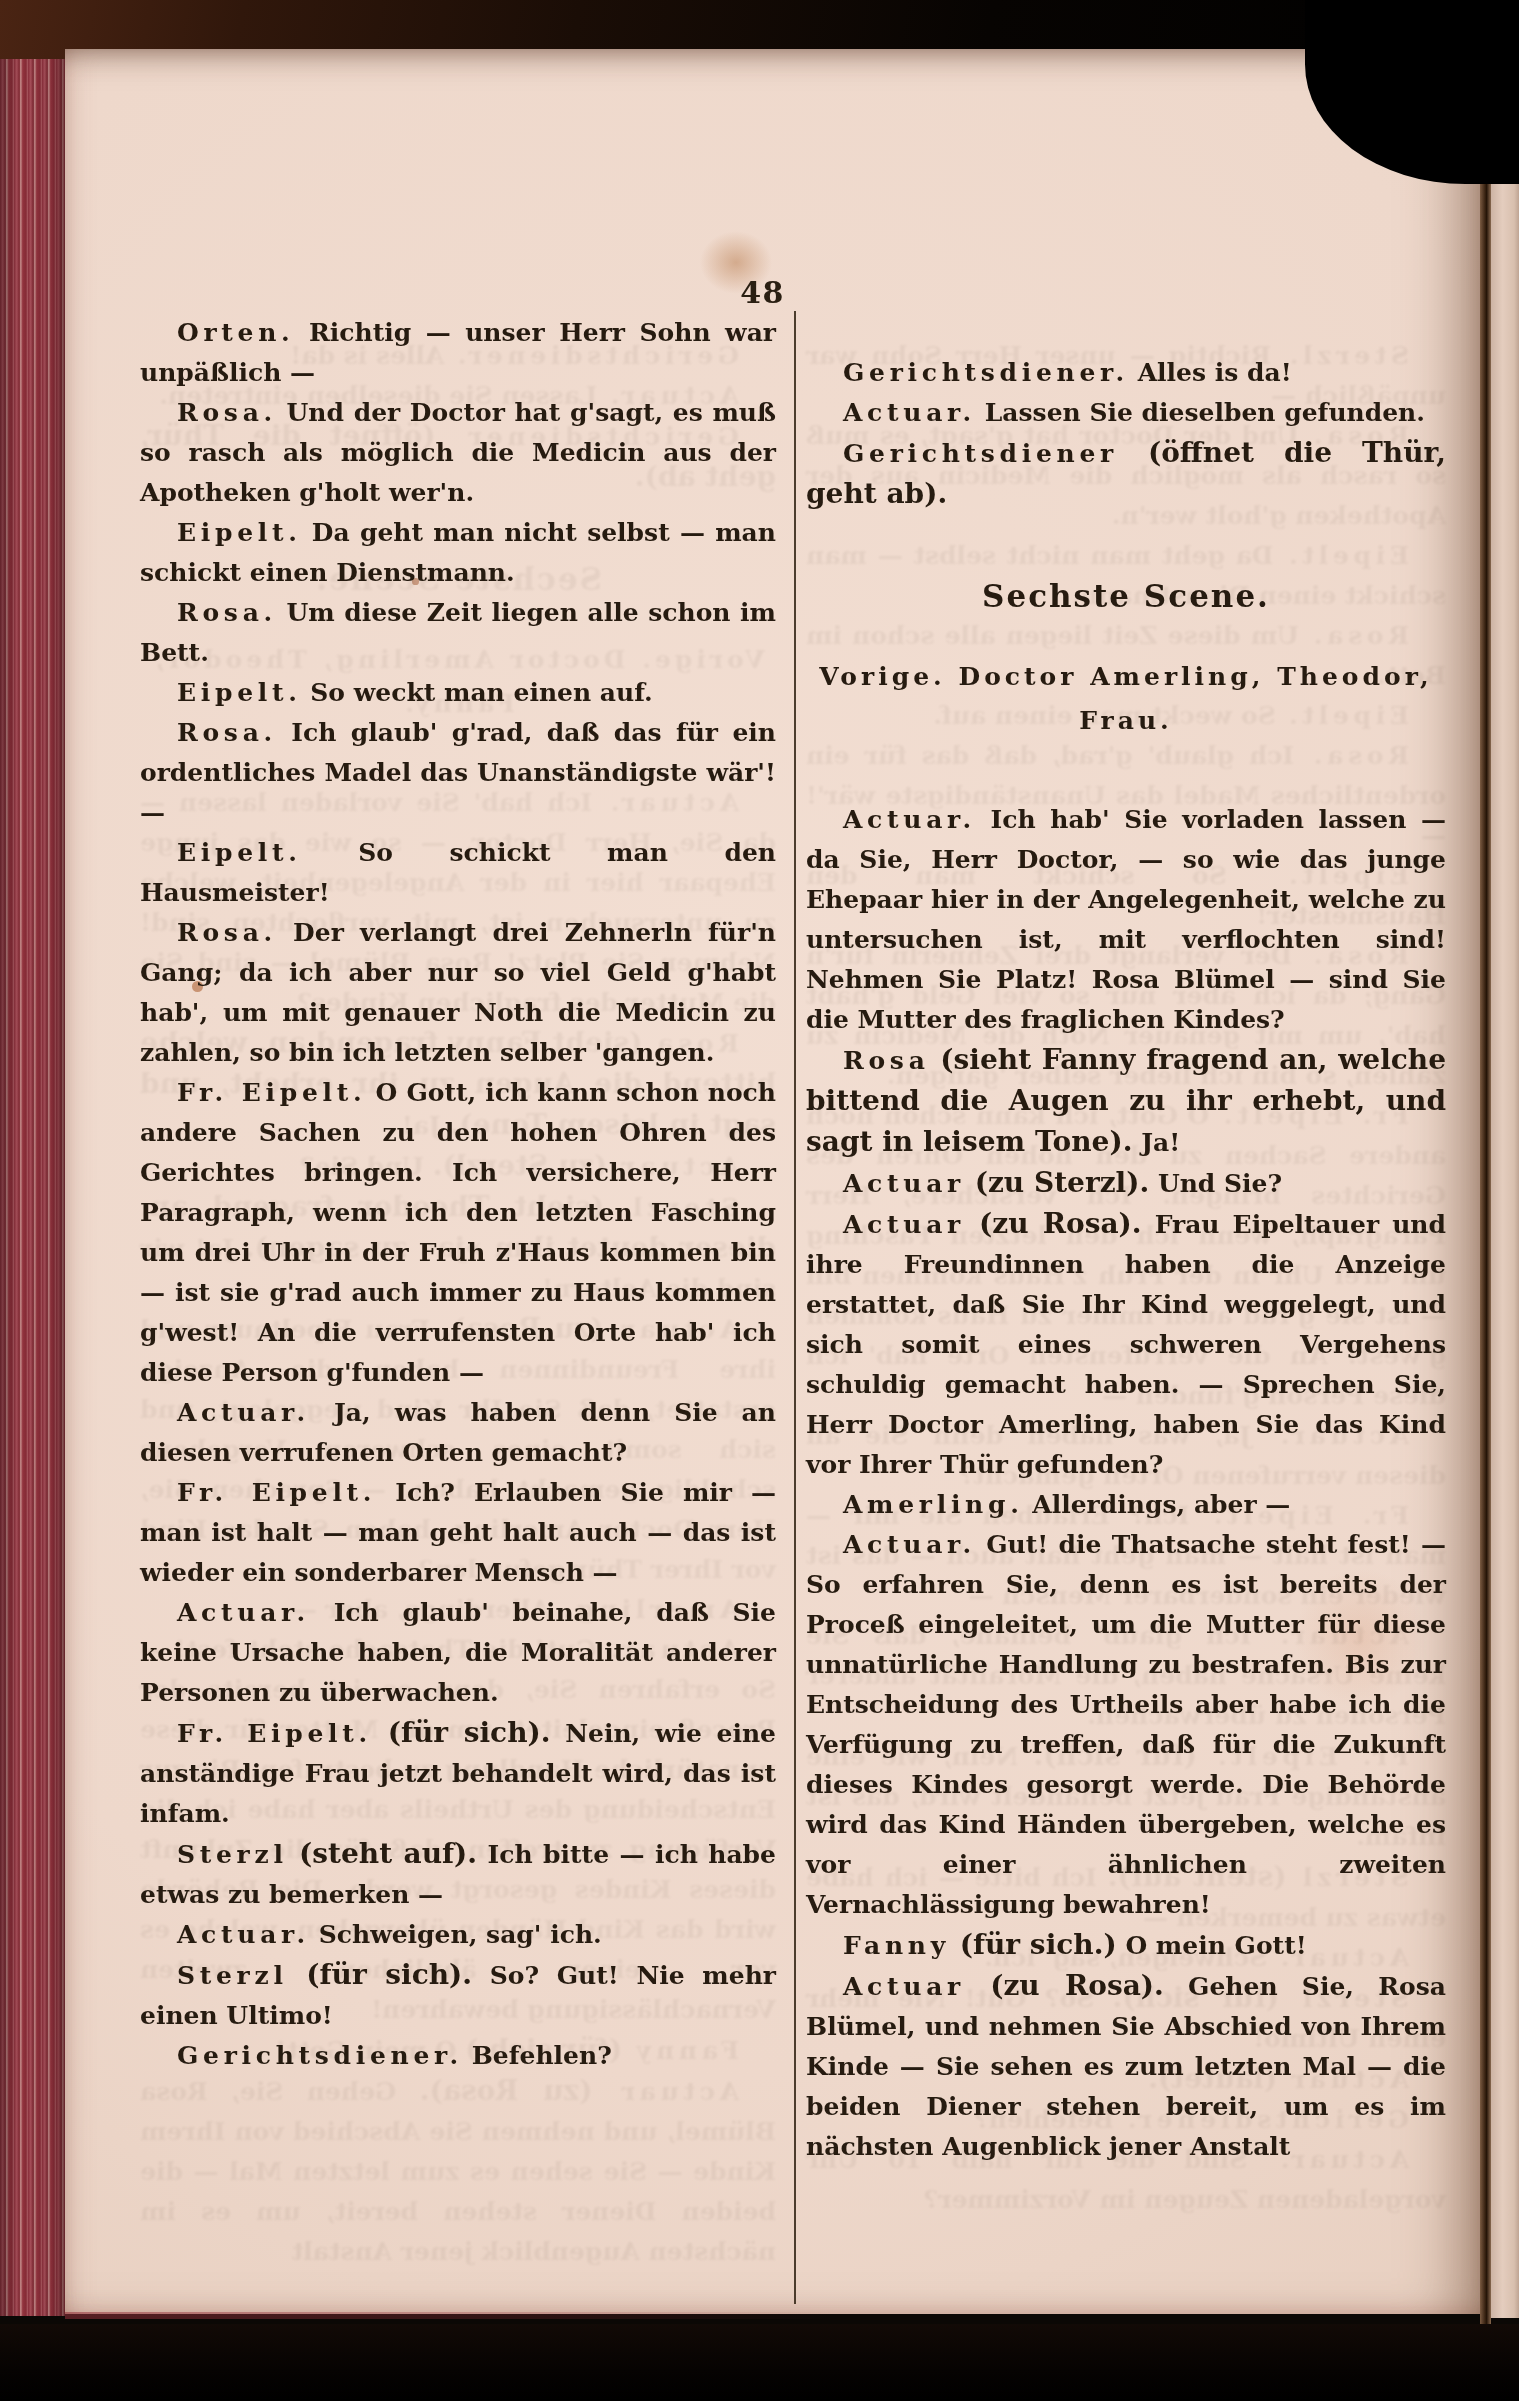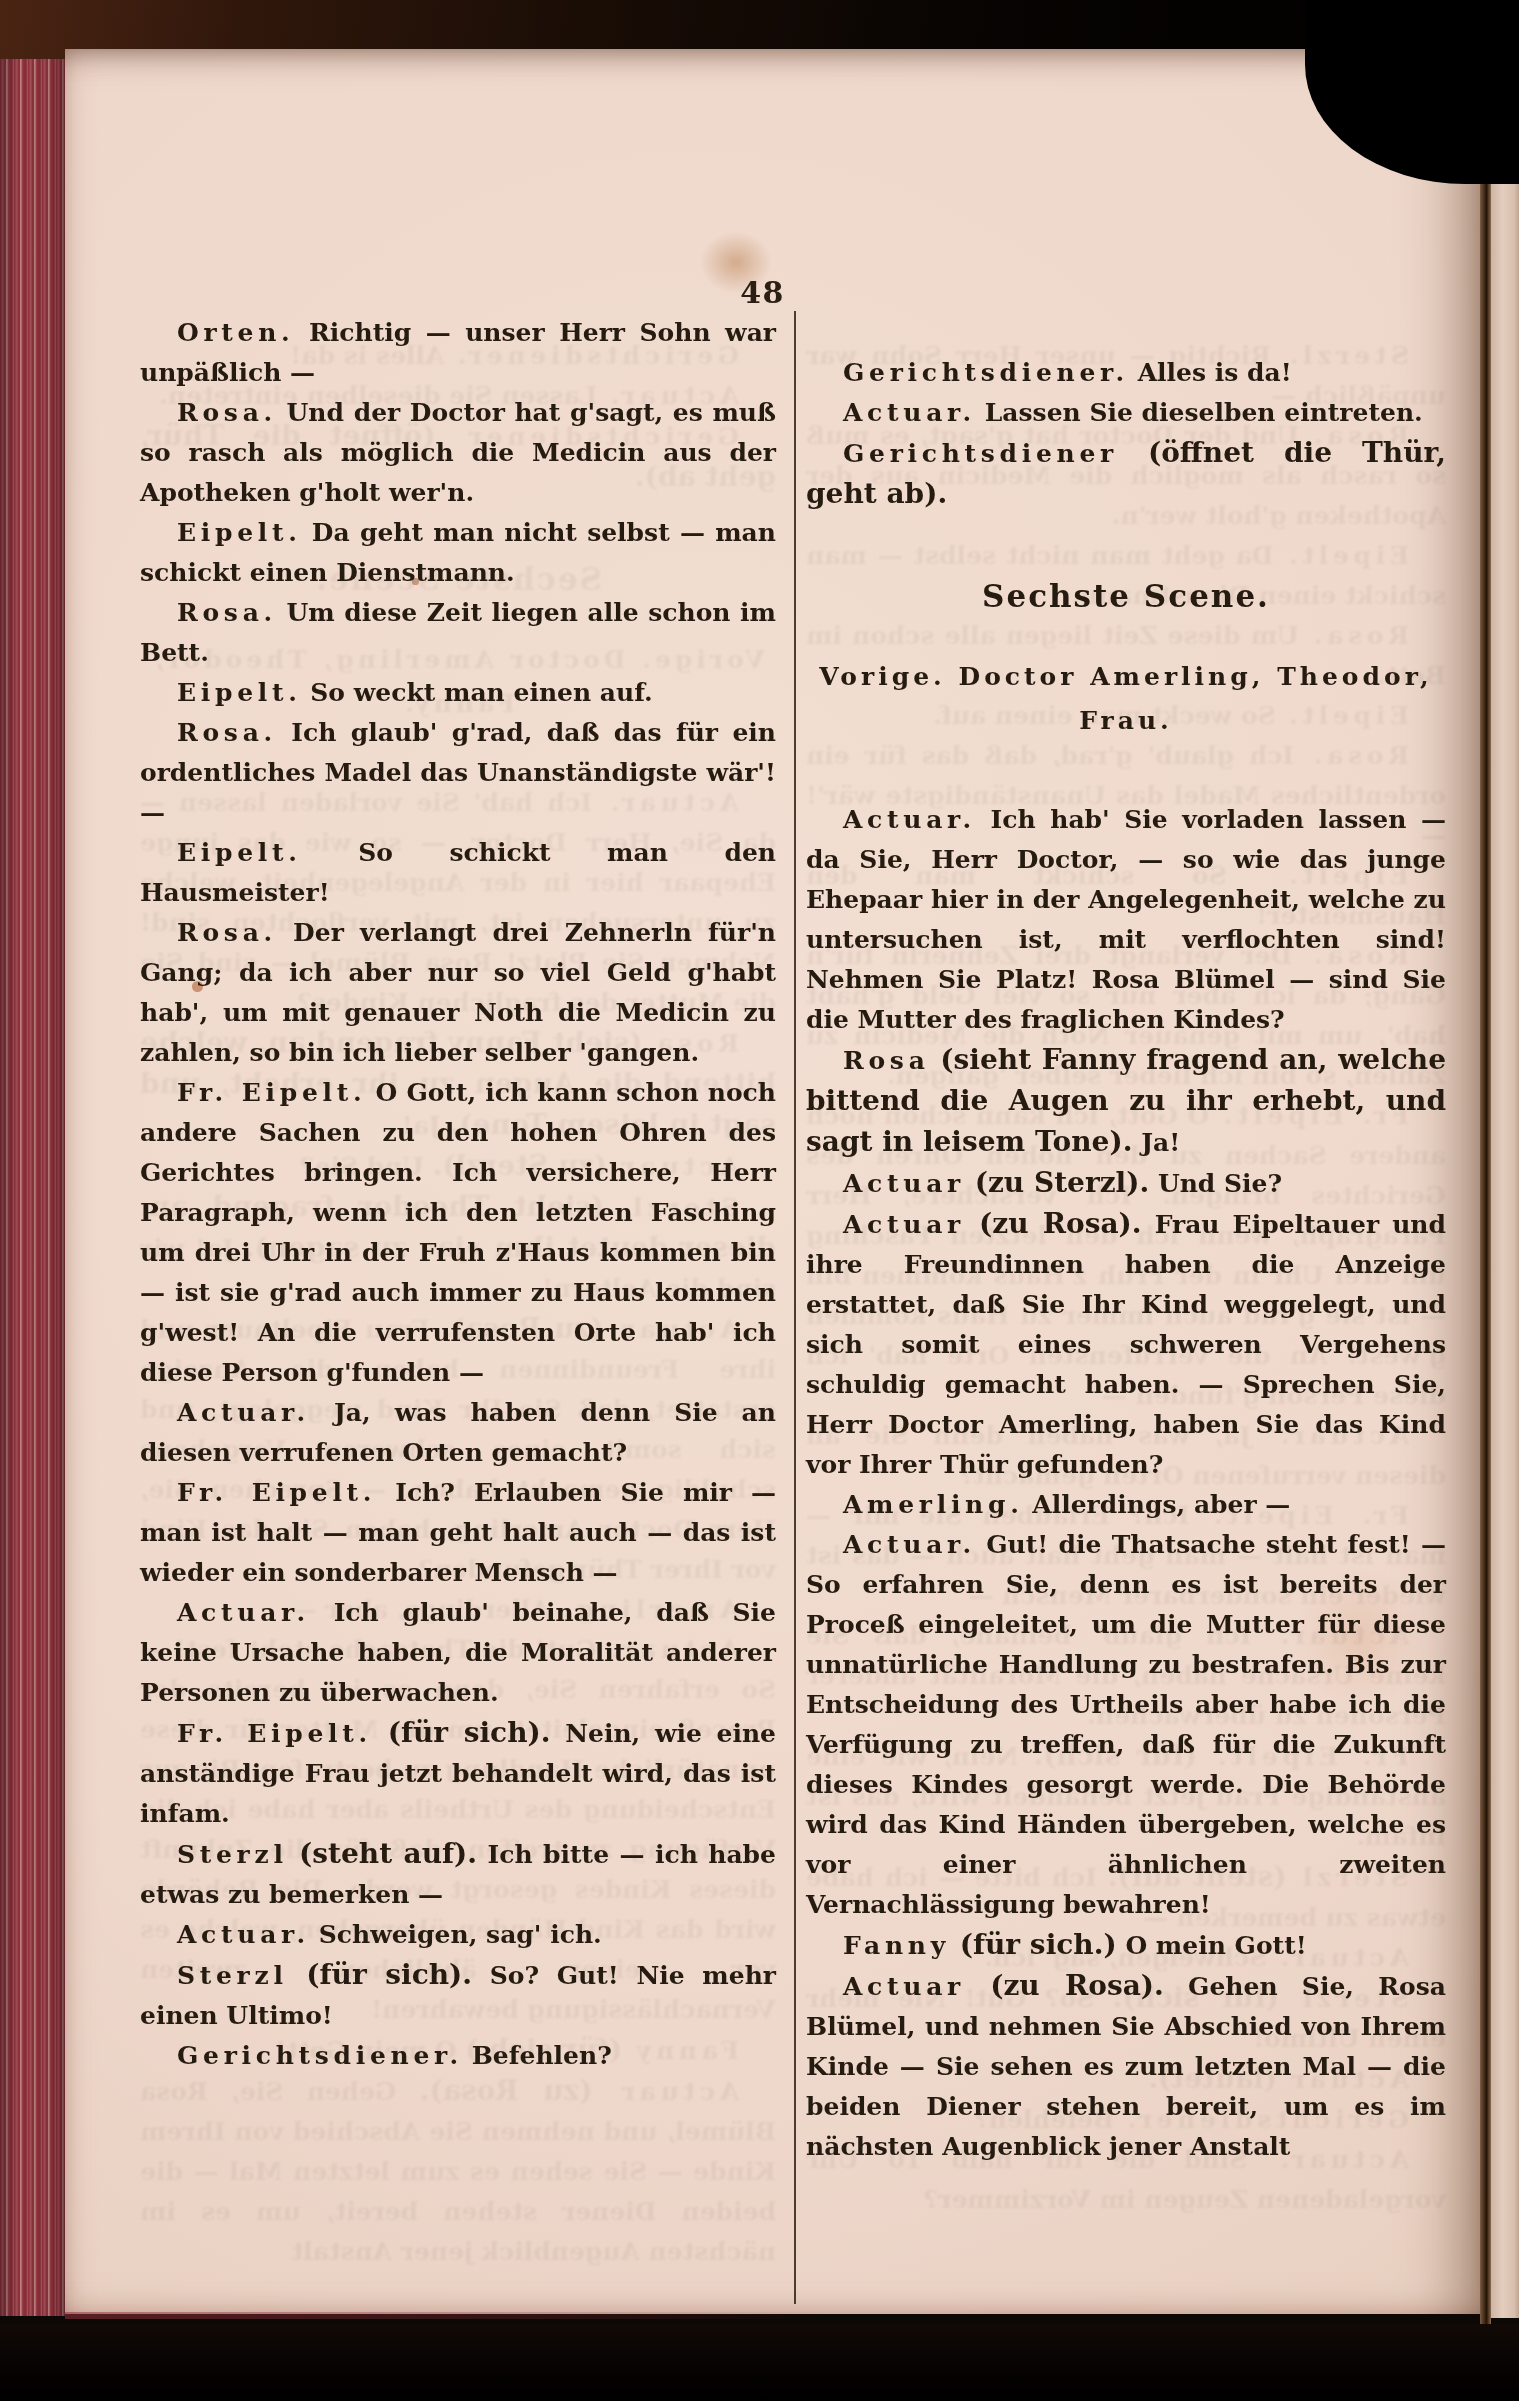--- a/index.html
+++ b/index.html
@@ -178,34 +178,34 @@
 
   <div class="divider"></div>
   <div class="col col-left">
       <p class="para dialog"><span class="seg-speaker">Orten.</span><span class="seg-text"> Richtig — unser Herr Sohn war unpäßlich —</span></p>
       <p class="para dialog"><span class="seg-speaker">Rosa.</span><span class="seg-text"> Und der Doctor hat g'sagt, es muß so rasch als möglich die Medicin aus der Apotheken g'holt wer'n.</span></p>
       <p class="para dialog"><span class="seg-speaker">Eipelt.</span><span class="seg-text"> Da geht man nicht selbst — man schickt einen Dienstmann.</span></p>
       <p class="para dialog"><span class="seg-speaker">Rosa.</span><span class="seg-text"> Um diese Zeit liegen alle schon im Bett.</span></p>
       <p class="para dialog"><span class="seg-speaker">Eipelt.</span><span class="seg-text"> So weckt man einen auf.</span></p>
       <p class="para dialog"><span class="seg-speaker">Rosa.</span><span class="seg-text"> Ich glaub' g'rad, daß das für ein ordentliches Madel das Unanständigste wär'! —</span></p>
       <p class="para dialog"><span class="seg-speaker">Eipelt.</span><span class="seg-text"> So schickt man den Hausmeister!</span></p>
-      <p class="para dialog"><span class="seg-speaker">Rosa.</span><span class="seg-text"> Der verlangt drei Zehnerln für'n Gang; da ich aber nur so viel Geld g'habt hab', um mit genauer Noth die Medicin zu zahlen, so bin ich lieber selber 'gangen.</span></p>
+      <p class="para dialog"><span class="seg-speaker">Rosa.</span><span class="seg-text"> Der verlangt drei Zehnerln für'n Gang; da ich aber nur so viel Geld g'habt hab', um mit genauer Noth die Medicin zu zahlen, so bin ich letzten selber 'gangen.</span></p>
       <p class="para dialog"><span class="seg-speaker">Fr. Eipelt.</span><span class="seg-text"> O Gott, ich kann schon noch andere Sachen zu den hohen Ohren des Gerichtes bringen. Ich versichere, Herr Paragraph, wenn ich den letzten Fasching um drei Uhr in der Fruh z'Haus kommen bin — ist sie g'rad auch immer zu Haus kommen g'west! An die verrufensten Orte hab' ich diese Person g'funden —</span></p>
       <p class="para dialog"><span class="seg-speaker">Actuar.</span><span class="seg-text"> Ja, was haben denn Sie an diesen verrufenen Orten gemacht?</span></p>
       <p class="para dialog"><span class="seg-speaker">Fr. Eipelt.</span><span class="seg-text"> Ich? Erlauben Sie mir — man ist halt — man geht halt auch — das ist wieder ein sonderbarer Mensch —</span></p>
       <p class="para dialog"><span class="seg-speaker">Actuar.</span><span class="seg-text"> Ich glaub' beinahe, daß Sie keine Ursache haben, die Moralität anderer Personen zu überwachen.</span></p>
       <p class="para dialog"><span class="seg-speaker">Fr. Eipelt.</span><span class="seg-stage"> (für sich).</span><span class="seg-text"> Nein, wie eine anständige Frau jetzt behandelt wird, das ist infam.</span></p>
       <p class="para dialog"><span class="seg-speaker">Sterzl</span><span class="seg-stage"> (steht auf).</span><span class="seg-text"> Ich bitte — ich habe etwas zu bemerken —</span></p>
       <p class="para dialog"><span class="seg-speaker">Actuar.</span><span class="seg-text"> Schweigen, sag' ich.</span></p>
       <p class="para dialog"><span class="seg-speaker">Sterzl</span><span class="seg-stage"> (für sich).</span><span class="seg-text"> So? Gut! Nie mehr einen Ultimo!</span></p>
       <p class="para dialog"><span class="seg-speaker">Gerichtsdiener.</span><span class="seg-text"> Befehlen?</span></p>
     </div>
   <div class="col col-right">
       <p class="para dialog"><span class="seg-speaker">Gerichtsdiener.</span><span class="seg-text"> Alles is da!</span></p>
-      <p class="para dialog"><span class="seg-speaker">Actuar.</span><span class="seg-text"> Lassen Sie dieselben eintreten.</span></p>
+      <p class="para dialog"><span class="seg-speaker">Actuar.</span><span class="seg-text"> Lassen Sie dieselben gefunden.</span></p>
       <p class="para dialog"><span class="seg-speaker">Gerichtsdiener</span><span class="seg-stage"> (öffnet die Thür, geht ab).</span></p>
       <p class="para heading"><span class="seg-text">Sechste Scene.</span></p>
       <p class="para cast"><span class="seg-text">Vorige. Doctor Amerling, Theodor,</span></p>
       <p class="para cast"><span class="seg-text">Frau.</span></p>
       <p class="para dialog"><span class="seg-speaker">Actuar.</span><span class="seg-text"> Ich hab' Sie vorladen lassen — da Sie, Herr Doctor, — so wie das junge Ehepaar hier in der Angelegenheit, welche zu untersuchen ist, mit verflochten sind! Nehmen Sie Platz! Rosa Blümel — sind Sie die Mutter des fraglichen Kindes?</span></p>
       <p class="para dialog"><span class="seg-speaker">Rosa</span><span class="seg-stage"> (sieht Fanny fragend an, welche bittend die Augen zu ihr erhebt, und sagt in leisem Tone).</span><span class="seg-text"> Ja!</span></p>
       <p class="para dialog"><span class="seg-speaker">Actuar</span><span class="seg-stage"> (zu Sterzl).</span><span class="seg-text"> Und Sie?</span></p>
       <p class="para dialog"><span class="seg-speaker">Actuar</span><span class="seg-stage"> (zu Rosa).</span><span class="seg-text"> Frau Eipeltauer und ihre Freundinnen haben die Anzeige erstattet, daß Sie Ihr Kind weggelegt, und sich somit eines schweren Vergehens schuldig gemacht haben. — Sprechen Sie, Herr Doctor Amerling, haben Sie das Kind vor Ihrer Thür gefunden?</span></p>
       <p class="para dialog"><span class="seg-speaker">Amerling.</span><span class="seg-text"> Allerdings, aber —</span></p>
       <p class="para dialog"><span class="seg-speaker">Actuar.</span><span class="seg-text"> Gut! die Thatsache steht fest! — So erfahren Sie, denn es ist bereits der Proceß eingeleitet, um die Mutter für diese unnatürliche Handlung zu bestrafen. Bis zur Entscheidung des Urtheils aber habe ich die Verfügung zu treffen, daß für die Zukunft dieses Kindes gesorgt werde. Die Behörde wird das Kind Händen übergeben, welche es vor einer ähnlichen zweiten Vernachlässigung bewahren!</span></p>

